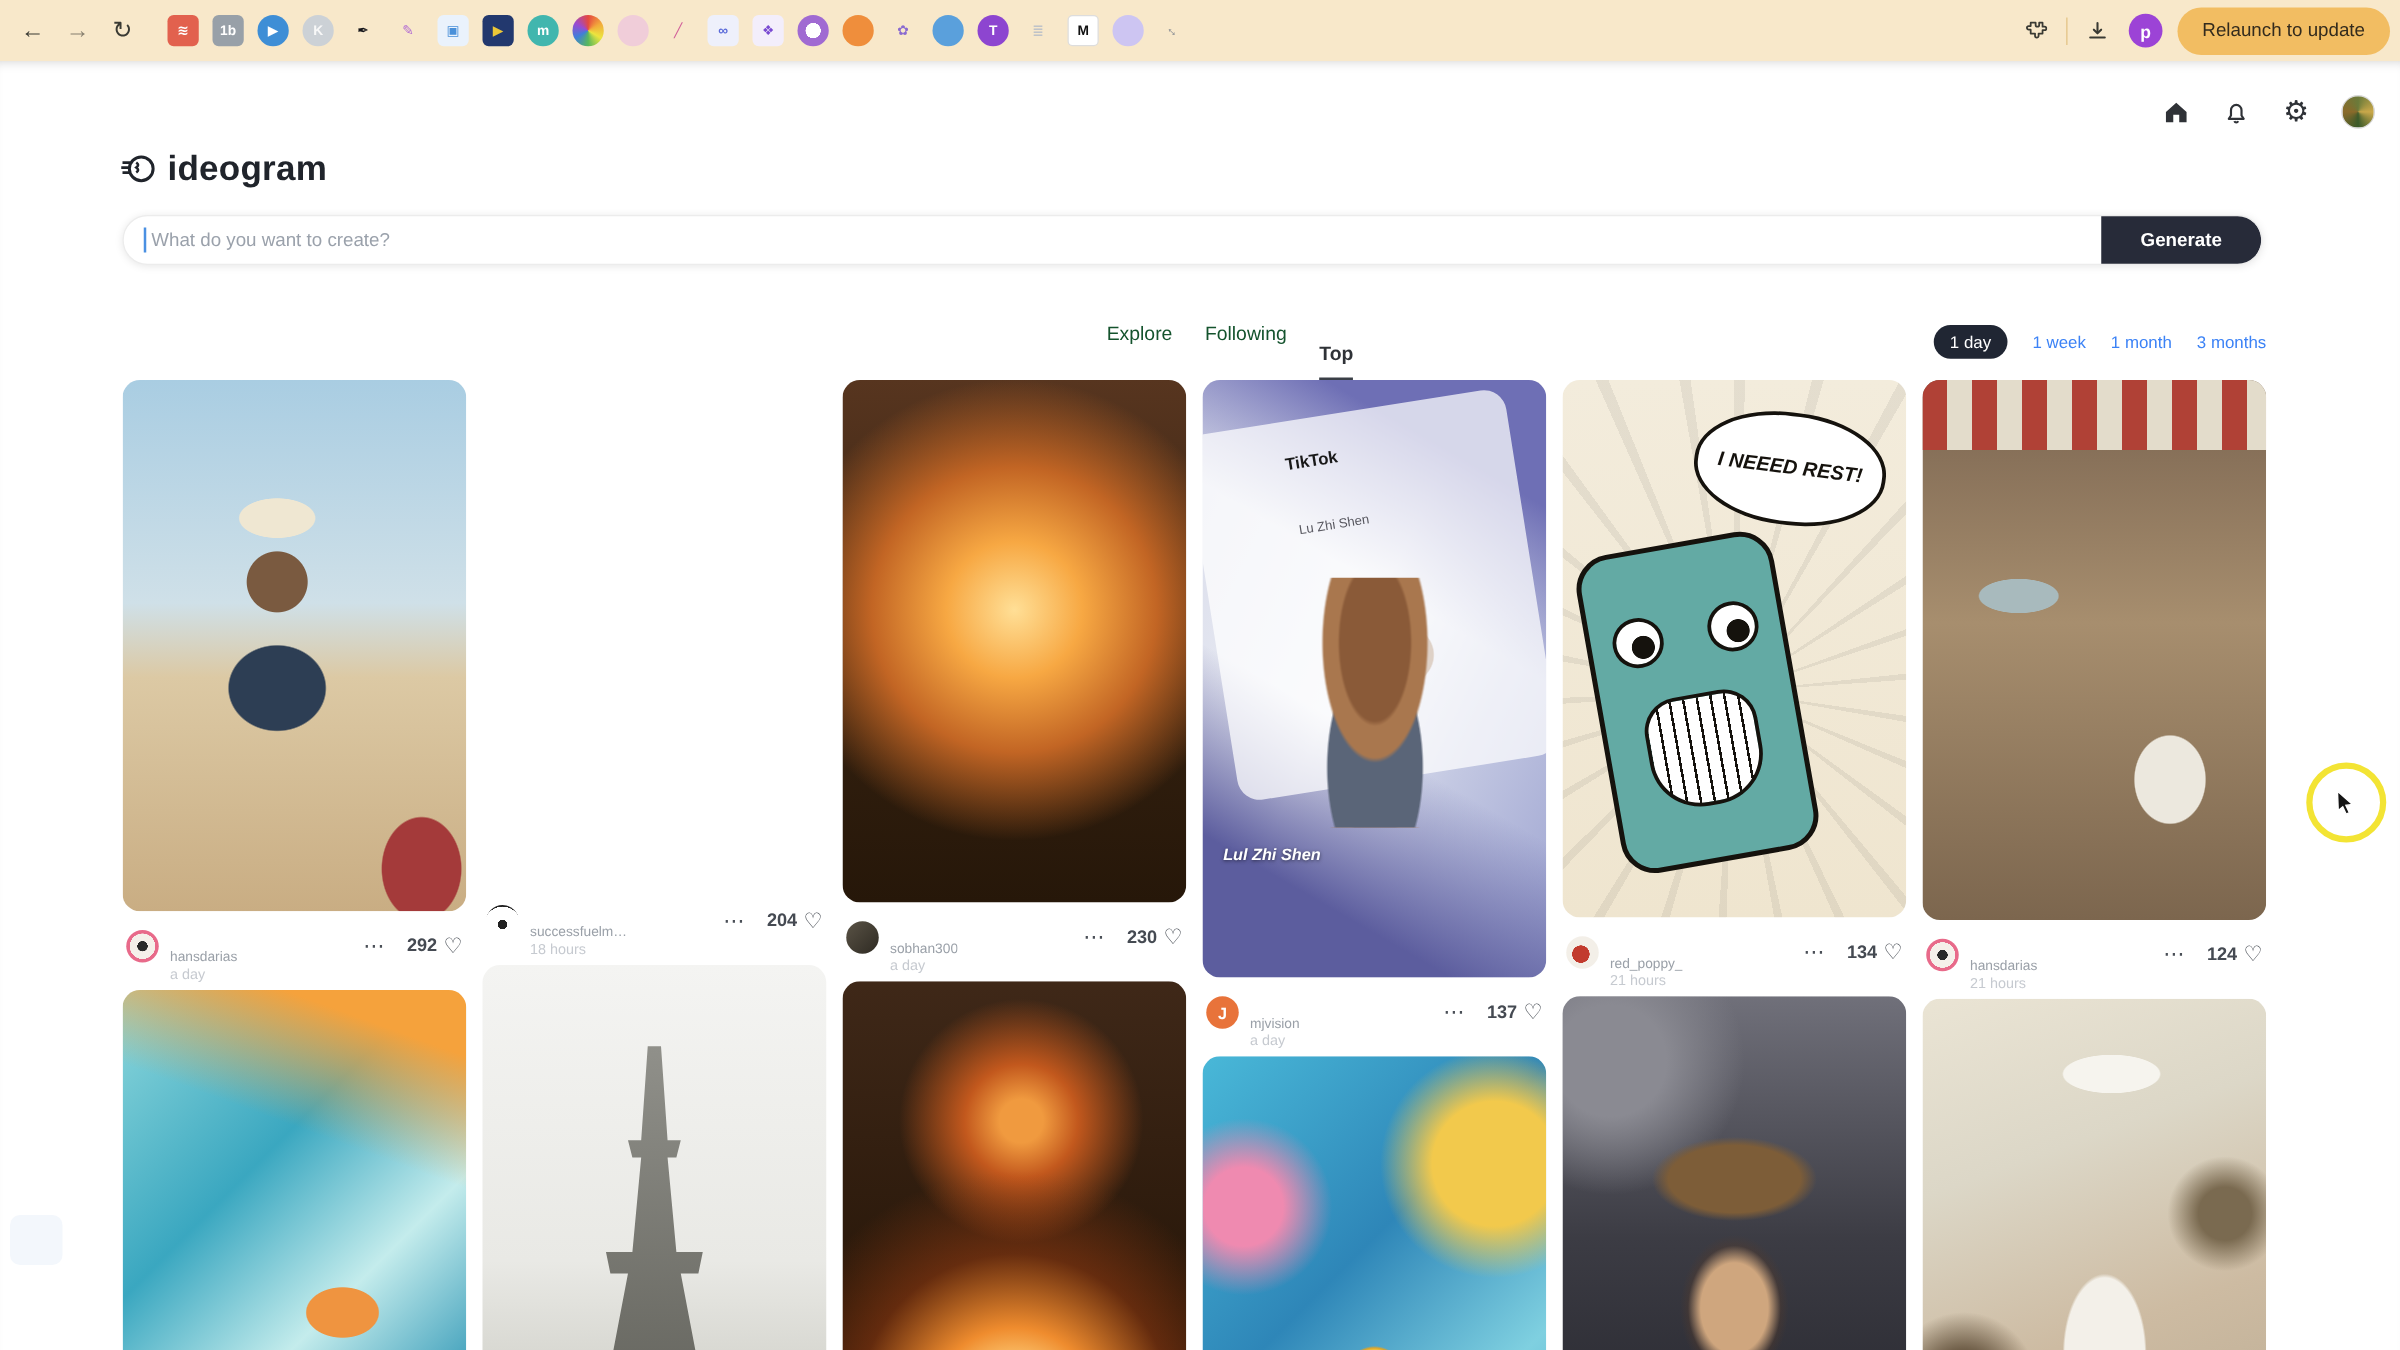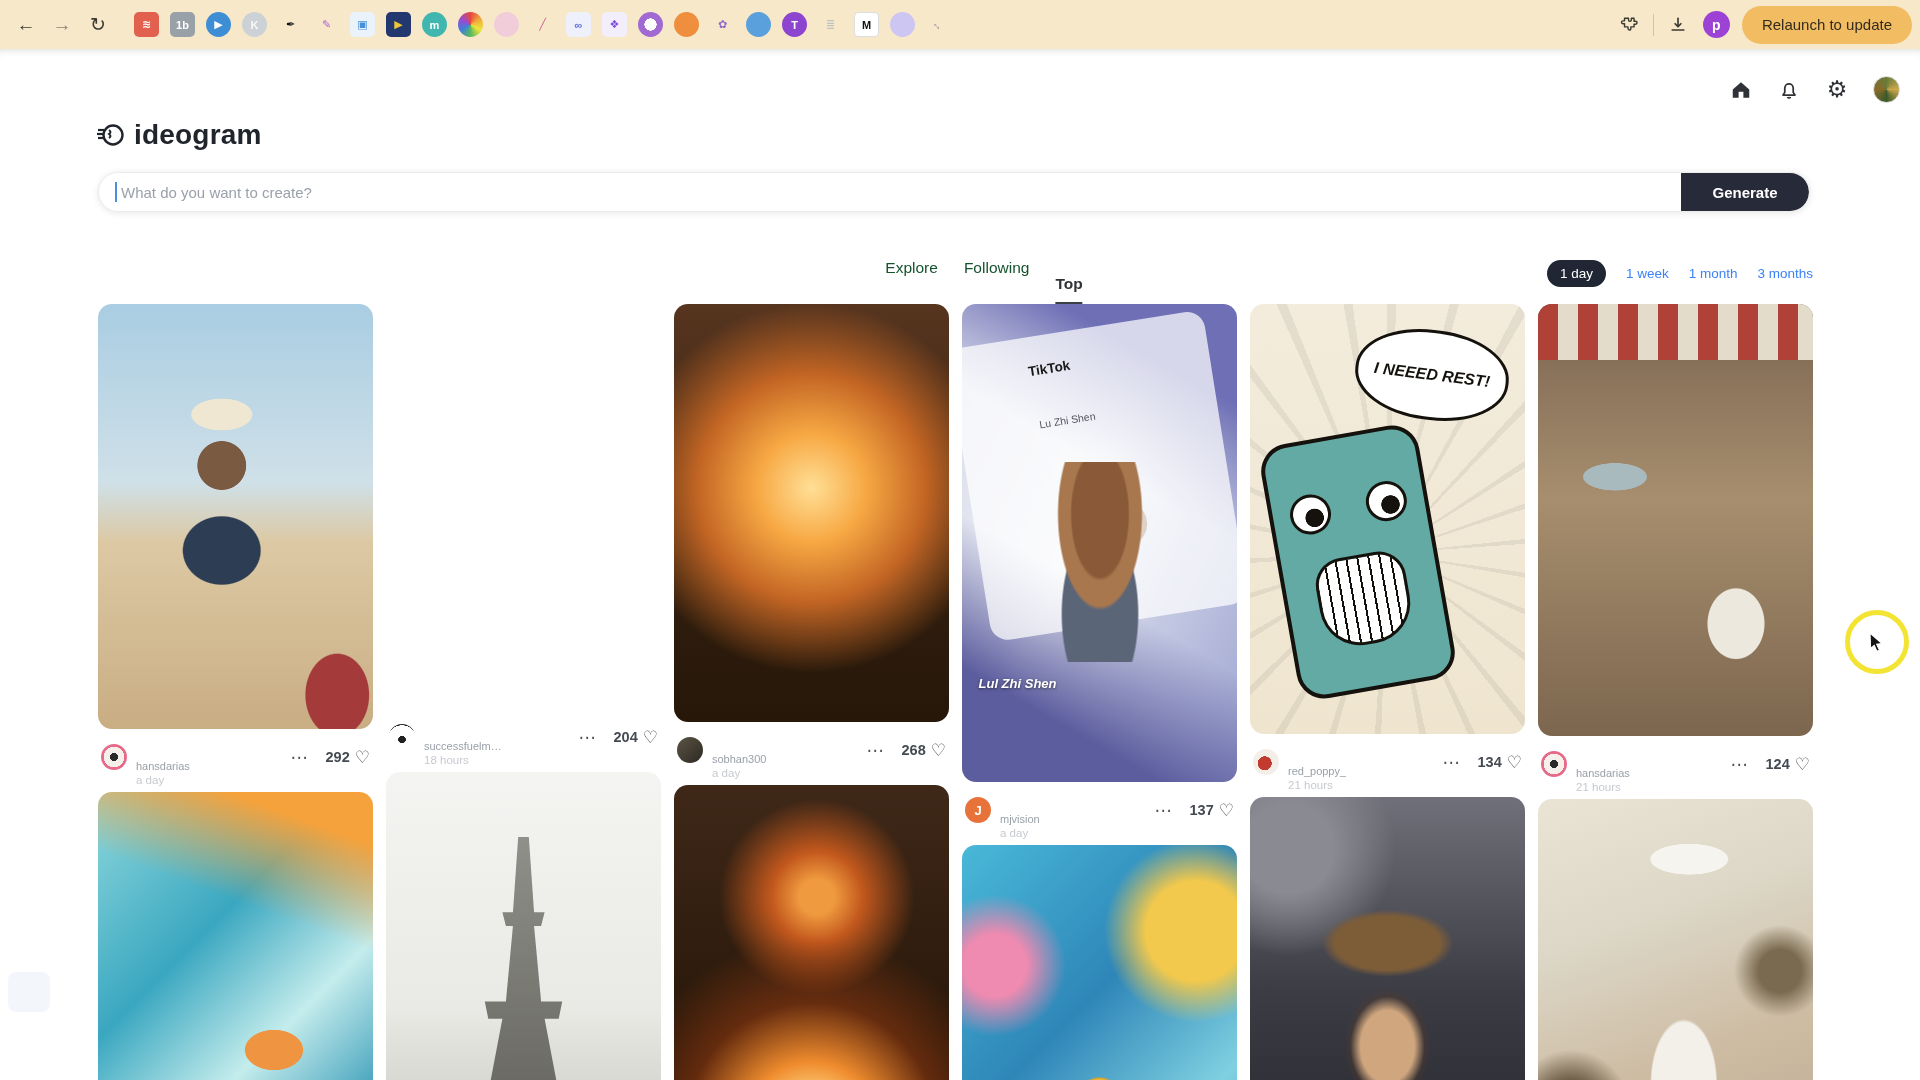--- a/index.html
+++ b/index.html
@@ -325,21 +325,21 @@
       <div class="cfoot">
         <span class="cav" style="background:linear-gradient(135deg,#5a5346,#2e2a22)">
             <i></i>
           </span>
         <div class="cmeta">
           <div class="cname">sobhan300</div>
           <div class="ctime">a day</div>
         </div>
         <span class="cdots">⋯</span>
         <span class="clikes">
-            <b>268</b>
+            <b>230</b>
             <i class="heart">♡</i>
           </span>
       </div>
       <div class="thumb r2" style="background:radial-gradient(circle at 50% 80%,#ffd27e 0 9%,#ef8c2e 18%,rgba(150,60,18,.55) 34%,rgba(0,0,0,0) 52%),radial-gradient(circle at 52% 26%,#f09a3f 0 5%,#c2581d 13%,rgba(0,0,0,0) 28%),linear-gradient(180deg,#3f2818 0%,#281709 60%,#1e1008 100%)"></div>
     </div>
 
     <div class="gcol">
       <div class="thumb c4i" style="background:radial-gradient(ellipse 62px 48px at 54% 46%,#8a5a38 0 58%,rgba(0,0,0,0) 60%),linear-gradient(210deg,#6e6fb5 0 16%,rgba(0,0,0,0) 38%),linear-gradient(30deg,#5c5d9e 0 18%,rgba(0,0,0,0) 42%),linear-gradient(115deg,#d7dae9 0%,#eef0f6 45%,#c3c8e2 70%,#9ea4d1 100%)">
         <div class="tt-screen"></div>
         <div class="tt-app">TikTok</div>

